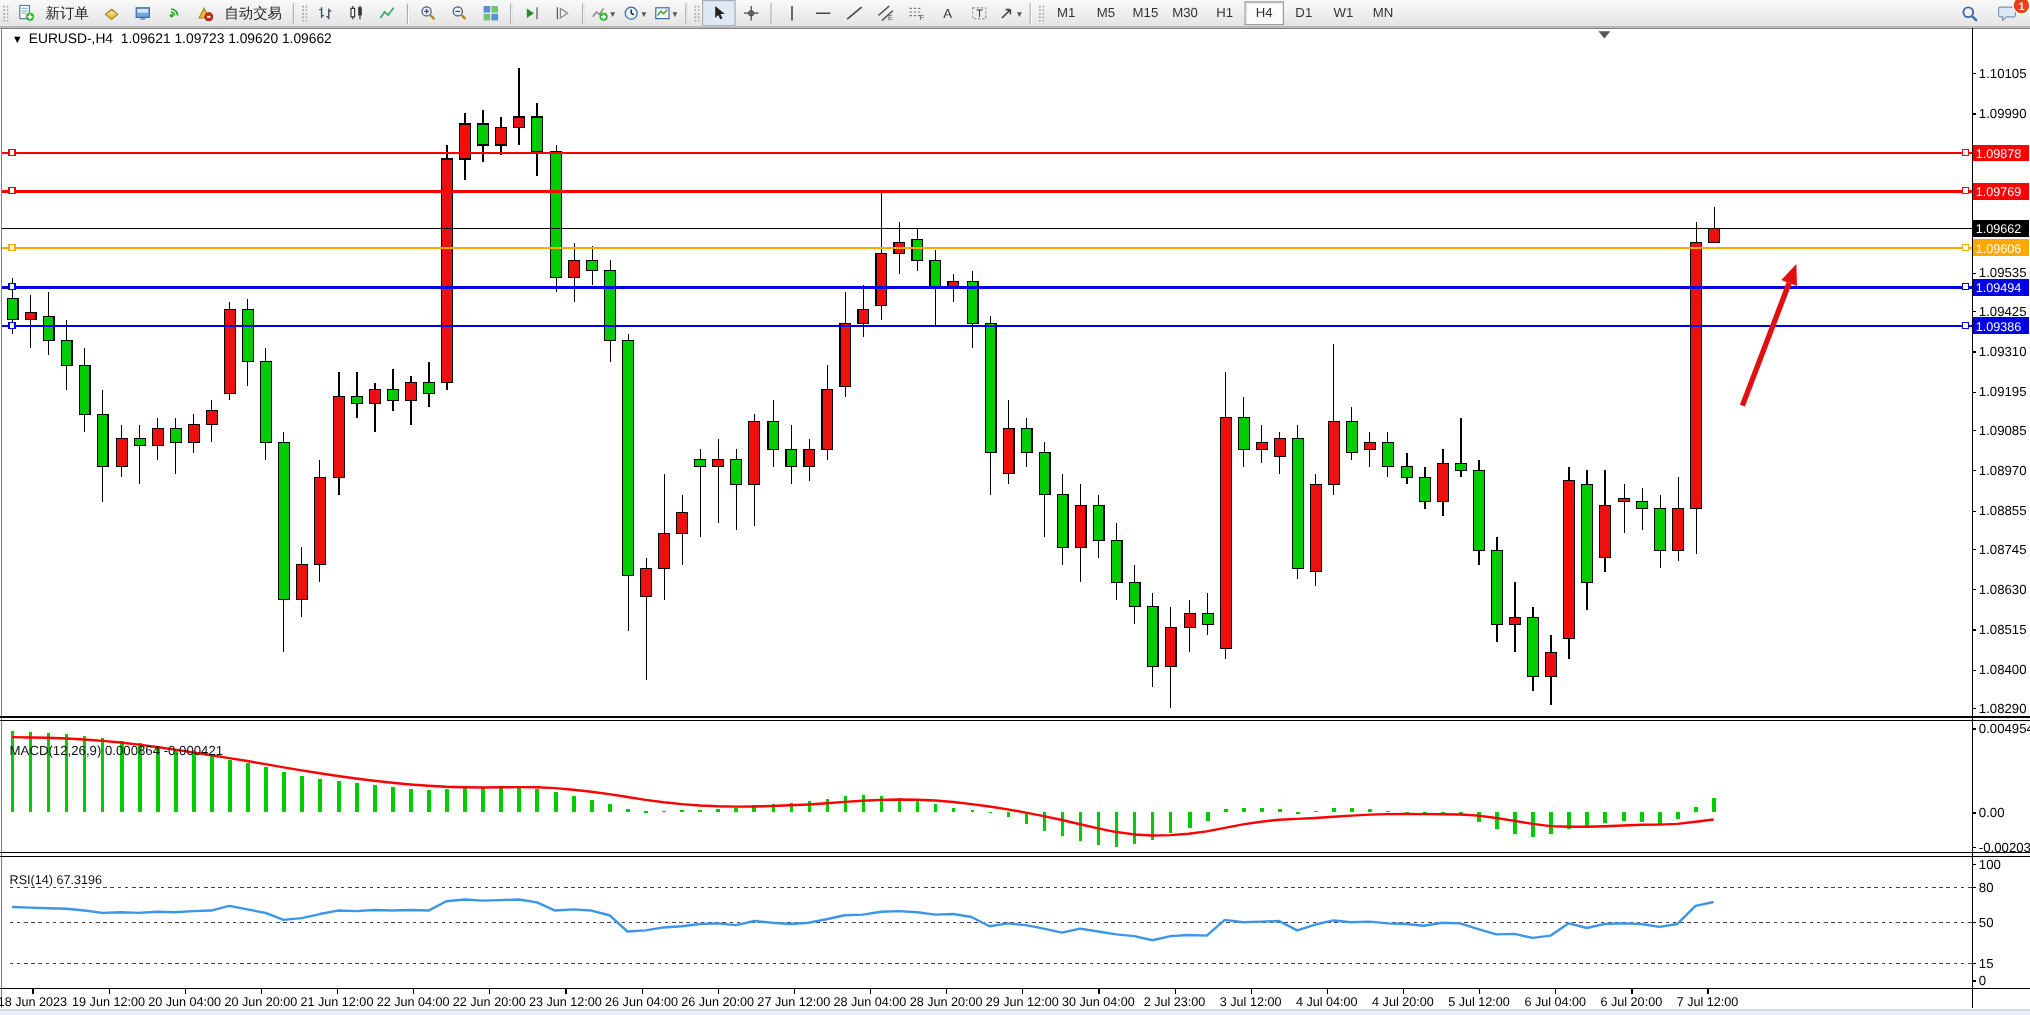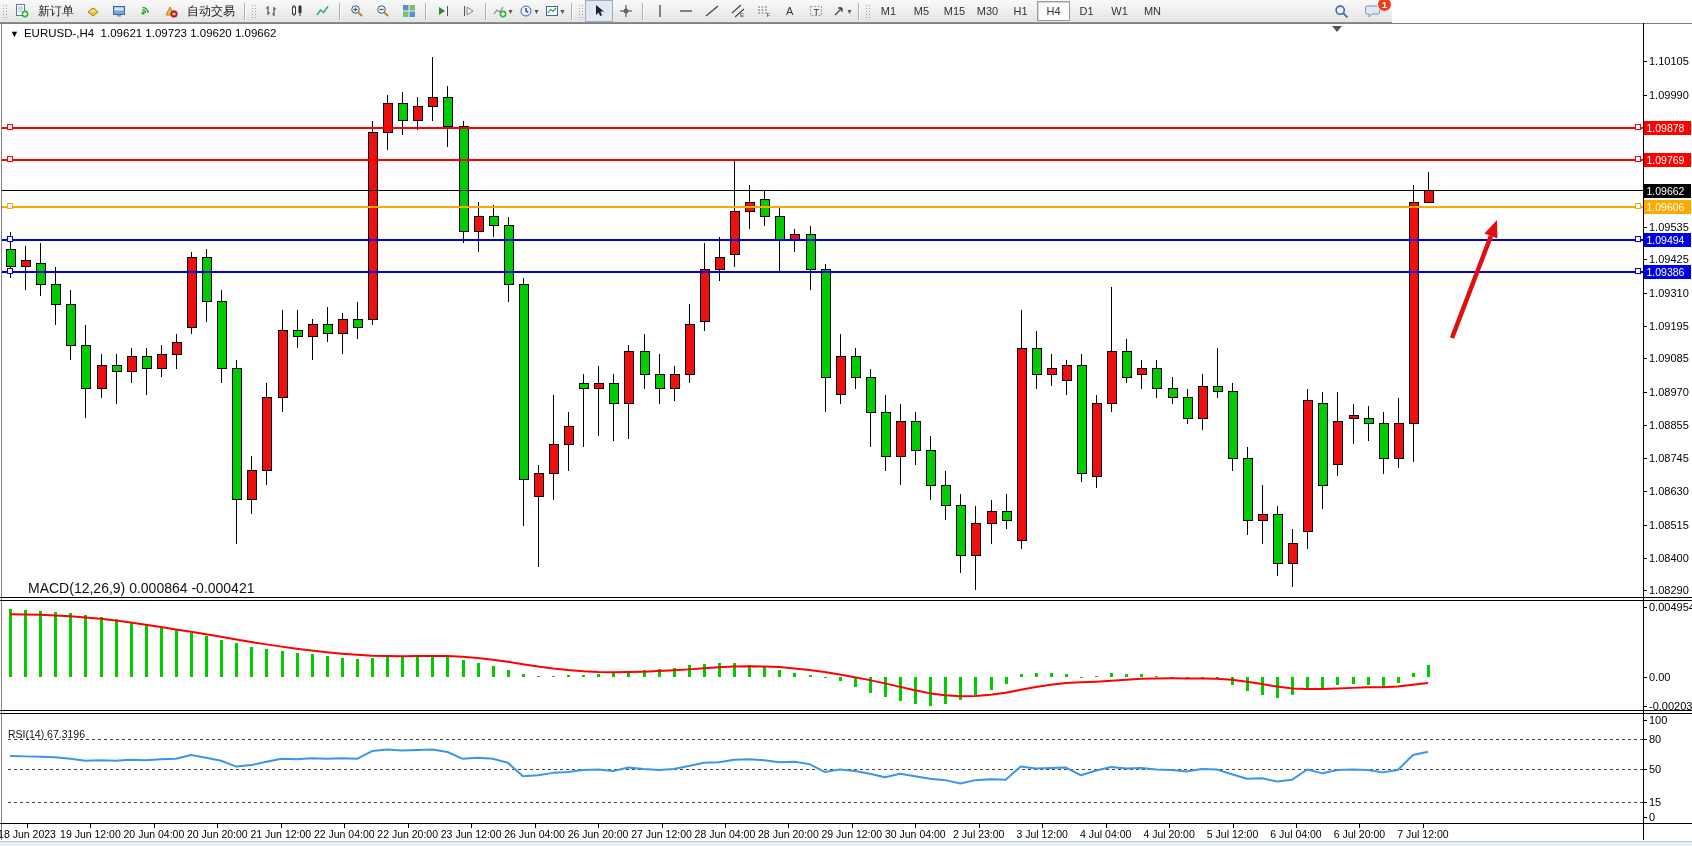--- a/index.html
+++ b/index.html
@@ -1,35 +1,35 @@
 <!DOCTYPE html>
 <html><head>
 <meta charset="utf-8">
 <style>
   html,body{margin:0;padding:0;background:#fff;}
   #app{position:relative;width:1692px;height:846px;font-family:"Liberation Sans",sans-serif;overflow:hidden;background:#fff;}
   
-  #toolbar{position:absolute;top:0;left:0;width:1392px;height:22px;background:linear-gradient(#f9f9f9,#e4e4e4);
+  #toolbar{position:absolute;top:0;left:0;width:1692px;height:22px;background:linear-gradient(#f9f9f9,#e4e4e4);
     border-bottom:1px solid #8f8f8f;display:flex;align-items:center;z-index:5;}
   .tbtn{height:20px;min-width:22px;display:flex;align-items:center;justify-content:center;padding:0 2px;cursor:default;}
   .tlabel{font-size:12px;color:#222;padding:0 4px 0 1px;white-space:nowrap;}
   .grip{width:5px;height:14px;margin:0 2px;background:radial-gradient(circle,#a8a8a8 0.8px,transparent 1px);background-size:3px 3px;}
   .tsep{width:1px;height:17px;background:#aeaeae;border-right:1px solid #fdfdfd;margin:0 3px;}
   .caret{font-size:8px;color:#555;margin-left:1px;}
   .tf-btn{height:18px;min-width:25px;display:flex;align-items:center;justify-content:center;
     font-size:11px;color:#333;padding:0 3px;border:1px solid transparent;}
   .tf-btn.active{background:#fcfcfc;border:1px solid #9a9a9a;box-shadow:inset 1px 1px 1px rgba(0,0,0,.15);}
   #tb-right{margin-left:auto;display:flex;align-items:center;padding-right:6px;}
   #chat-badge{position:absolute;top:-4px;right:-6px;width:13px;height:13px;border-radius:50%;background:#e8401c;
     color:#fff;font-size:9px;font-weight:bold;display:flex;align-items:center;justify-content:center;border:1px solid #fff;}
   .icon13{display:block;}
   
   #chart-title{position:absolute;left:10px;top:27px;font-size:11.5px;color:#000;z-index:3;white-space:pre;}
   #chart-title .tri{font-size:9px;margin-right:5px;}
-  #macd-label{position:absolute;left:8px;top:580px;font-size:14px;color:#111;z-index:3;margin-left:20px;}
+  #macd-label{position:absolute;left:8px;top:620px;font-size:11px;color:#111;z-index:3;}
   #rsi-label{position:absolute;left:8px;top:715px;font-size:10.5px;color:#111;z-index:3;margin-top:13px;}
   #chart-svg{position:absolute;left:0;top:0;z-index:1;}
   #bottom-strip{position:absolute;left:0;top:841px;width:1692px;height:5px;background:#e9eef6;border-top:1px solid #bcc7d4;}
 </style>
 </head>
 <body>
 <div id="app">
 
   <div id="toolbar">
     <span class="grip"></span>

